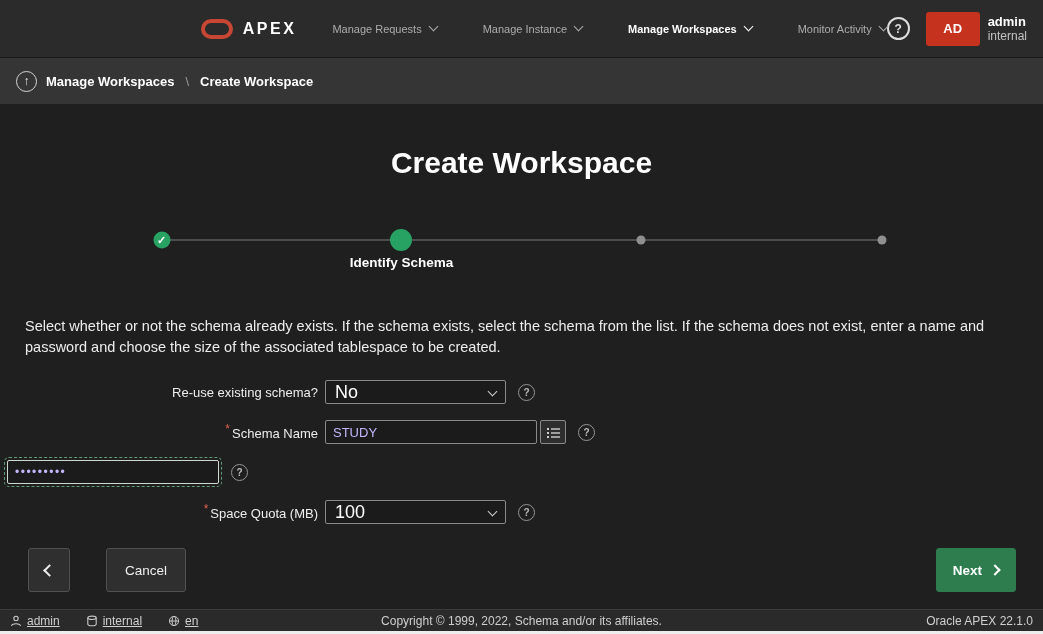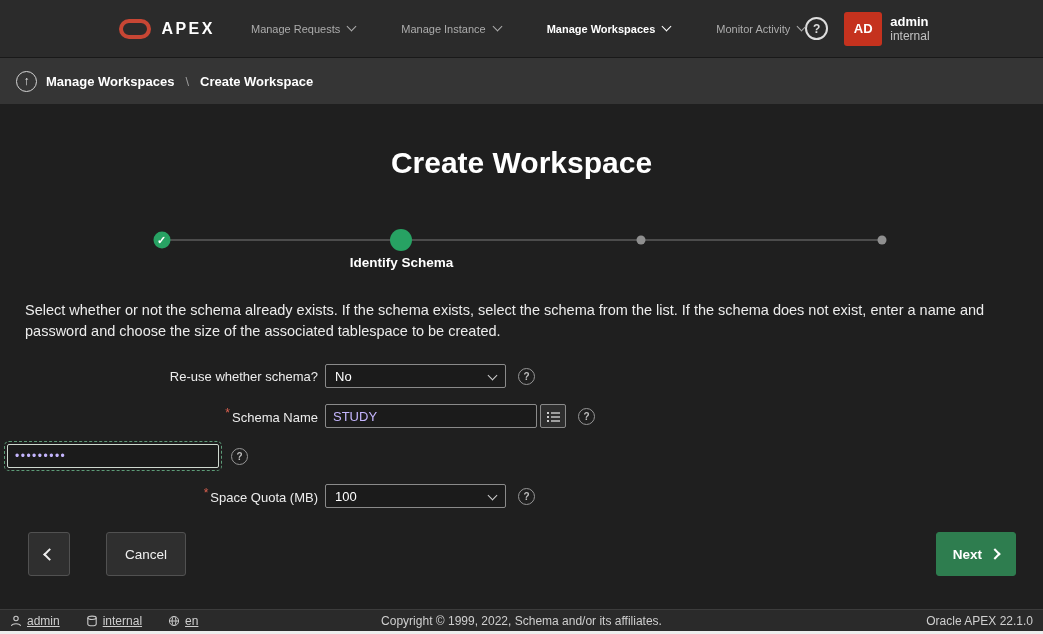--- a/index.html
+++ b/index.html
@@ -6,41 +6,41 @@
   html,body { width:1043px; height:634px; }
   body {
     font-family: "Liberation Sans", sans-serif;
     background:#1f1f1f; color:#ececec; overflow:hidden;
   }
   .app { position:relative; width:1043px; height:634px; background:#1f1f1f; overflow:hidden; }
 
   
   .navbar {
     height:58px; background:#2b2b2b; border-bottom:1px solid #191919;
-    display:flex; align-items:center; justify-content:center; padding:11px 16px;
+    display:flex; align-items:center; justify-content:flex-end; padding:11px 16px;
   }
   .nav-left { display:flex; align-items:center; }
   .logo { width:32px; height:20px; border:4px solid #c74634; border-radius:11px; display:inline-block; margin:0 10px 0 6px; }
   .brand { font-size:16px; font-weight:bold; letter-spacing:2.5px; color:#fff; margin-right:36px; cursor:pointer; }
   .menu { display:flex; gap:46px; }
   .menu-item { font-size:11px; color:#acacac; display:flex; align-items:center; cursor:pointer; text-decoration:none; white-space:nowrap; }
   .menu-item.active { color:#fff; font-weight:bold; }
   .chev {
     width:7px; height:7px; border-right:1.6px solid currentColor; border-bottom:1.6px solid currentColor;
     transform:rotate(45deg); display:inline-block; margin-left:8px; position:relative; top:-2px;
   }
   .nav-right { display:flex; align-items:center; gap:16px; }
   .help-circle {
     width:23px; height:23px; border:2px solid #dedede; border-radius:50%;
     display:flex; align-items:center; justify-content:center;
     font-size:12px; font-weight:bold; color:#dedede; cursor:pointer;
   }
   .user { display:flex; align-items:center; gap:8px; cursor:pointer; }
   .avatar {
-    width:38px; height:34px; background:#c5321e; color:#fff; font-weight:bold; font-size:13px;
+    width:54px; height:34px; background:#c5321e; color:#fff; font-weight:bold; font-size:13px;
     display:flex; align-items:center; justify-content:center; border-radius:3px;
   }
   .user-text { display:flex; flex-direction:column; line-height:1.2; }
   .user-name { font-size:13px; font-weight:bold; color:#fff; }
   .user-ctx { font-size:12px; color:#c2c2c2; }
 
   
   .breadcrumb-bar {
     height:46px; background:#353535; display:flex; align-items:center; padding:0 16px; gap:9px;
   }
@@ -61,32 +61,32 @@
   .dot.done { width:17px; height:17px; background:#27a263; left:0; display:flex; align-items:center; justify-content:center; }
   .dot.done .check { color:#fff; font-size:11px; font-weight:bold; line-height:1; }
   .dot.current { width:22px; height:22px; background:#27a263; left:33.33%; }
   .dot.pending { width:9px; height:9px; background:#8f8f8f; }
   .dot.p3 { left:66.66%; } .dot.p4 { left:100%; }
   .step-label {
     position:absolute; top:27px; left:33.33%; transform:translateX(-50%);
     font-size:13.5px; font-weight:bold; color:#fff; white-space:nowrap;
   }
 
-  .description { margin:48px 25px 0 25px; font-size:14.5px; line-height:1.45; color:#ececec; }
+  .description { margin:64px 25px 0 25px; font-size:14.5px; line-height:1.45; color:#ececec; }
 
   
   .form { margin-top:22px; display:flex; flex-direction:column; gap:16px; }
   .form-row { display:flex; align-items:center; height:24px; }
   .label-cell { width:318px; text-align:right; font-size:13px; color:#ededed; flex:none; }
   .req { color:#d9604f; font-size:12px; vertical-align:super; margin-right:2px; }
   .control-cell { display:flex; align-items:center; margin-left:7px; }
   .select {
     width:181px; height:24px; background:#1b1b1b; border:1px solid #8a8a8a; border-radius:2px;
     display:flex; align-items:center; justify-content:space-between; padding:0 9px;
-    font-size:13px; color:#fff; cursor:pointer;
+    font-size:18px; color:#fff; cursor:pointer;
   }
   .select .chev { margin-left:0; color:#cfcfcf; top:-1px; }
   .text-input, .password-input {
     width:212px; height:24px; background:#1b1b1b; border:1px solid #8a8a8a; border-radius:2px;
     color:#c4b5fd; font-size:13px; padding:0 7px; font-family:"Liberation Sans", sans-serif;
   }
   .password-input { letter-spacing:1.5px; font-size:12px; }
   .password-input.focused { border:1px solid #cfd8cf; outline:1px dashed #5d9b77; outline-offset:2px; }
   .picker-btn {
     width:26px; height:24px; background:#2e2e2e; border:1px solid #8a8a8a; border-radius:2px;
@@ -188,21 +188,21 @@
       <div class="dot pending p4"></div>
       <div class="step-label">Identify Schema</div>
     </div>
 
     <p class="description">Select whether or not the schema already exists. If the schema exists, select the schema from the list. If the schema does not exist, enter a name and password and choose the size of the associated tablespace to be created.</p>
 
     <div class="form">
 
       <div class="form-row">
         <div class="label-cell">
-          <label>Re-use whether schema?</label>
+          <label>Re-use existing schema?</label>
         </div>
         <div class="control-cell">
           <div class="select">
             <span>No</span>
             <span class="chev"></span>
           </div>
           <span class="help-sm">
             <span>?</span>
           </span>
         </div>

